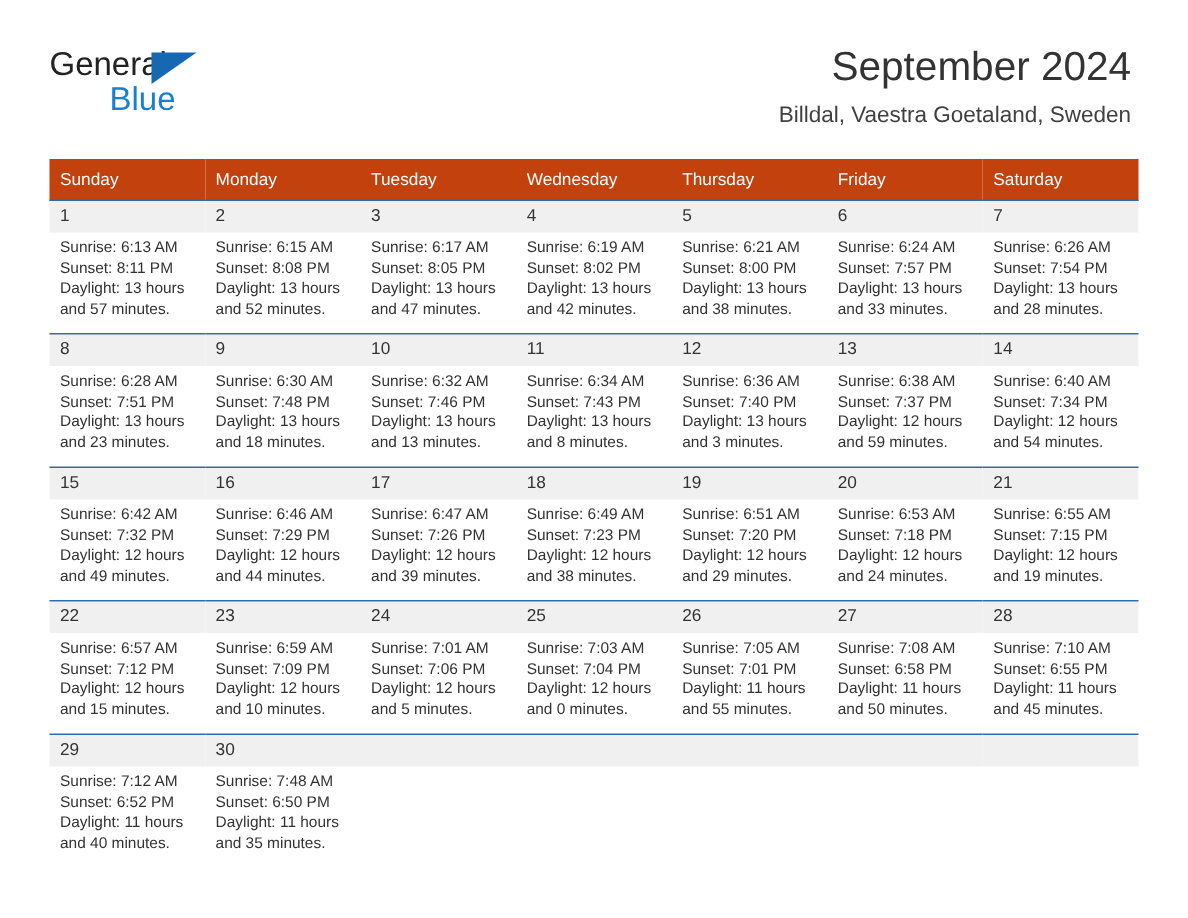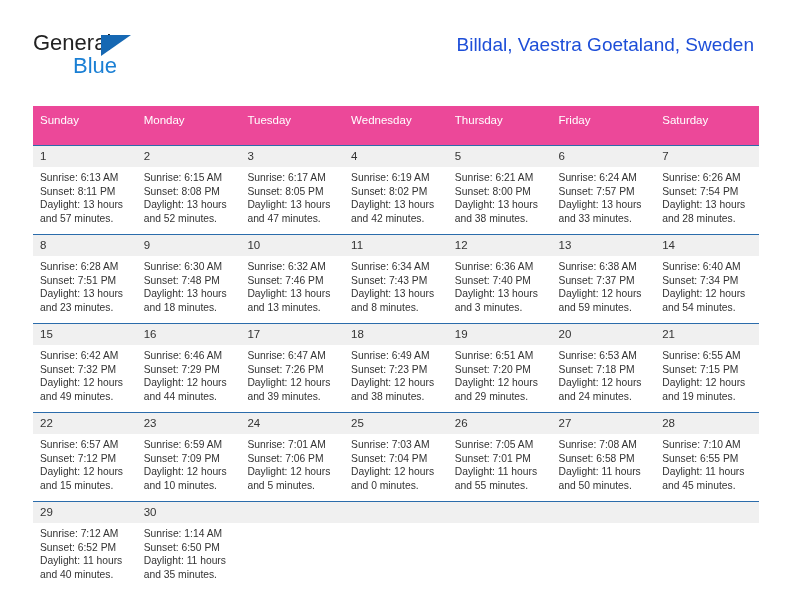--- a/index.html
+++ b/index.html
@@ -69,45 +69,45 @@
     text-align: right;
   }
   .cal-title {
     font-size: 27px;
     color: #333333;
     line-height: 32px;
     white-space: nowrap;
   }
   .cal-subtitle {
     margin-top: 8px;
-    font-size: 19px;
-    color: #1d4ed8;
+    font-size: 15px;
+    color: #404040;
     line-height: 18px;
     white-space: nowrap;
     margin-left: 16px;
   }
 
   
   .calendar {
     position: absolute;
     left: 33px;
     top: 106px;
     width: 726px;
     border-collapse: collapse;
     table-layout: fixed;
   }
   .calendar col { width: 103.71px; }
 
   .calendar thead th {
-    background: #ec4899;
+    background: #c2410c;
     color: #ffffff;
     font-size: 11.5px;
     font-weight: normal;
     text-align: left;
-    padding: 5px 0 16px 7px;
+    padding: 5px 0 4px 7px;
     height: 18px;
     vertical-align: middle;
     border: none;
   }
 
   .calendar tbody td {
     vertical-align: top;
     padding: 0;
     border: none;
     border-top: 1.3px solid #2b6cab;
@@ -141,20 +141,21 @@
 
   <div class="top">
 
     <div class="brand">
       <span class="brand-general">General</span>
       <span class="brand-tri"></span>
       <span class="brand-blue">Blue</span>
     </div>
 
     <div class="title-block">
+      <div class="cal-title">September 2024</div>
       <div class="cal-subtitle">Billdal, Vaestra Goetaland, Sweden</div>
     </div>
 
   </div>
 
   <table class="calendar">
     <colgroup>
       <col>
         <col>
         <col>
@@ -446,21 +447,21 @@
           <div class="details">
             <div>Sunrise: 7:12 AM</div>
             <div>Sunset: 6:52 PM</div>
             <div>Daylight: 11 hours</div>
             <div>and 40 minutes.</div>
           </div>
         </td>
         <td>
           <div class="daynum">30</div>
           <div class="details">
-            <div>Sunrise: 1:14 AM</div>
+            <div>Sunrise: 7:48 AM</div>
             <div>Sunset: 6:50 PM</div>
             <div>Daylight: 11 hours</div>
             <div>and 35 minutes.</div>
           </div>
         </td>
         <td>
           <div class="daynum empty">&nbsp;</div>
         </td>
         <td>
           <div class="daynum empty">&nbsp;</div>

